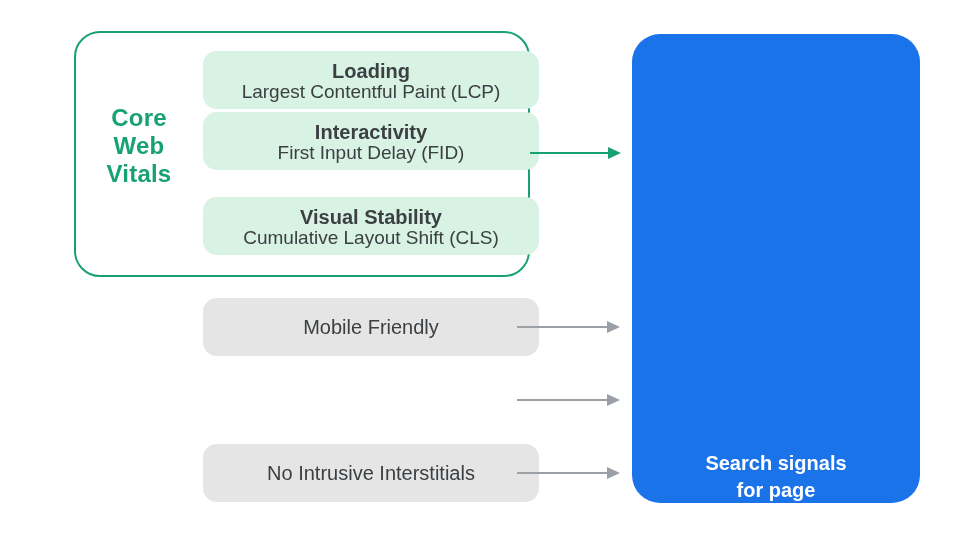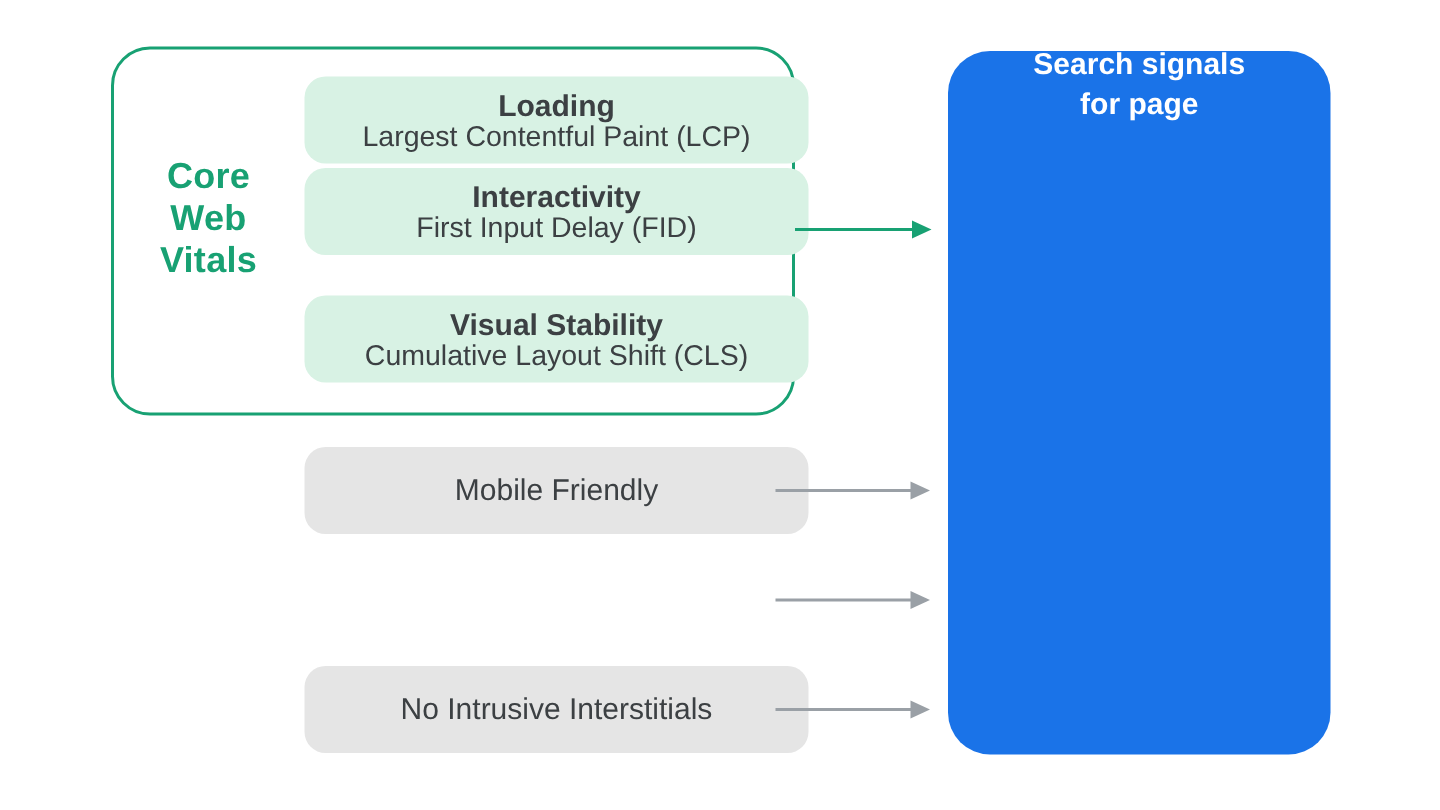--- a/index.html
+++ b/index.html
@@ -108,26 +108,26 @@
   .arrow-line.a-s1 { top: 399px; }
   .arrow-head.a-s1 { top: 394px; }
   .arrow-line.a-s2 { top: 472px; }
   .arrow-head.a-s2 { top: 467px; }
 
   
   .blue-panel {
     position: absolute;
     left: 632px;
     top: 34px;
-    width: 255px;
+    width: 288px;
     height: 469px;
     background: #1A73E8;
     border-radius: 28px;
     display: flex;
-    align-items: flex-start;
+    align-items: flex-end;
     justify-content: center;
   }
   .blue-text {
     color: #FFFFFF;
     font-size: 20px;
     font-weight: 700;
     line-height: 26.5px;
     text-align: center;
     margin-top: -4px;
   }

